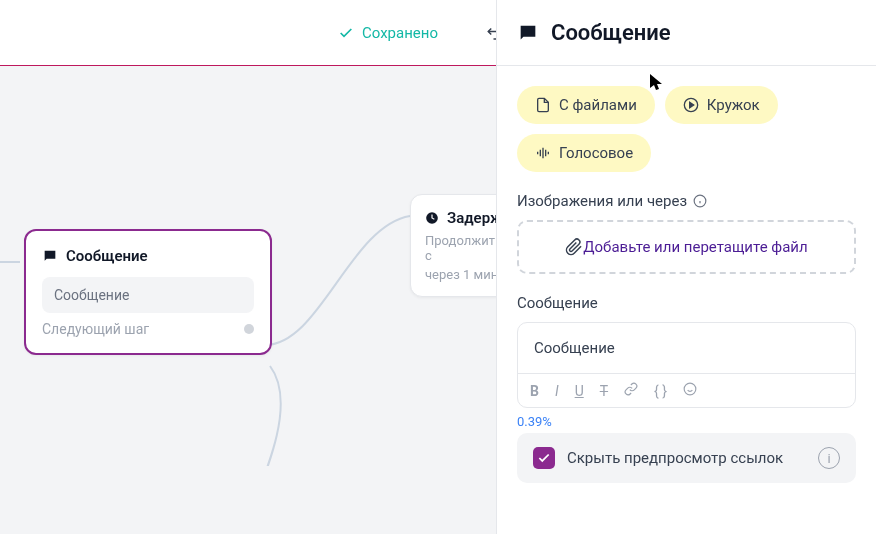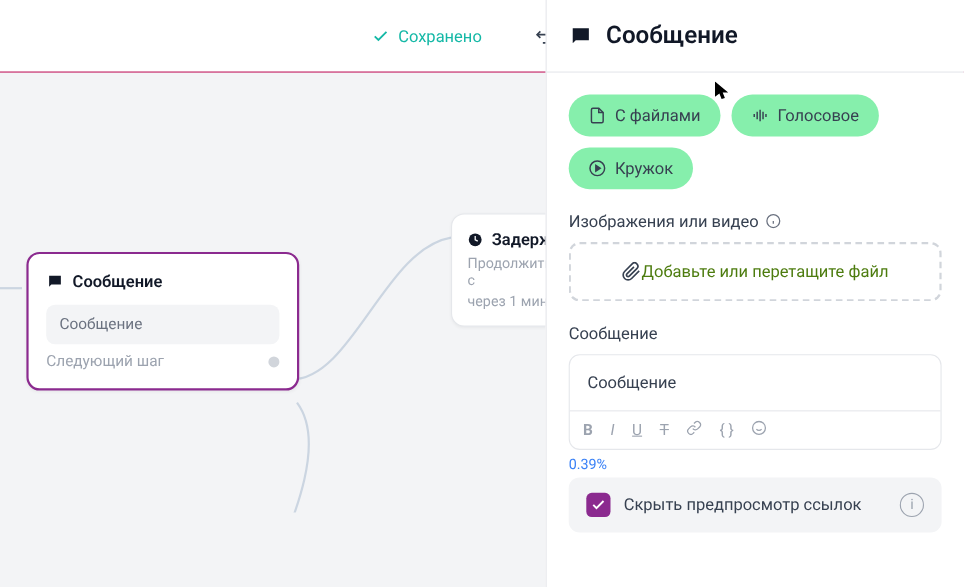--- a/index.html
+++ b/index.html
@@ -15,24 +15,24 @@
 .node-title { display: flex; align-items: center; gap: 8px; font-weight: 600; font-size: 15px; color: #111827; margin-bottom: 12px; }
 .node-body { background: #f3f4f6; border-radius: 8px; padding: 10px 12px; font-size: 14px; color: #6b7280; margin-bottom: 8px; }
 .node-next { display: flex; align-items: center; justify-content: space-between; gap: 8px; font-size: 14px; color: #9ca3af; }
 .node-next .dot { width: 10px; height: 10px; border-radius: 50%; background: #d1d5db; }
 .node2-sub { font-size: 13px; color: #9ca3af; margin-top: 4px; }
 .connector { position: absolute; pointer-events: none; }
 .panel { position: absolute; top: 0; right: 0; width: 380px; height: 534px; background: #fff; border-left: 1px solid #e5e7eb; z-index: 3; display: flex; flex-direction: column; }
 .panel-header { height: 66px; display: flex; align-items: center; gap: 12px; padding: 0 20px; border-bottom: 1px solid #e5e7eb; font-size: 22px; font-weight: 600; color: #111827; }
 .panel-body { padding: 20px; overflow-y: auto; flex: 1; }
 .pills { display: flex; flex-wrap: wrap; gap: 10px; margin-bottom: 20px; }
-.pill { display: flex; align-items: center; gap: 8px; padding: 10px 18px; border-radius: 22px; background: #86efac; font-size: 15px; color: #374151; cursor: pointer; }
+.pill { display: flex; align-items: center; gap: 8px; padding: 10px 18px; border-radius: 22px; background: #fef9c3; font-size: 15px; color: #374151; cursor: pointer; }
 .pill.active { background: #8b2a8f; color: #fff; }
 .section-label { font-size: 15px; color: #374151; margin-bottom: 10px; display: flex; align-items: center; gap: 6px; }
-.dropzone { border: 2px dashed #d1d5db; border-radius: 10px; padding: 16px; display: flex; align-items: center; justify-content: center; color: #4d7c0f; font-size: 15px; margin-bottom: 20px; cursor: pointer; }
+.dropzone { border: 2px dashed #d1d5db; border-radius: 10px; padding: 16px; display: flex; align-items: center; justify-content: center; color: #4c1d95; font-size: 15px; margin-bottom: 20px; cursor: pointer; }
 .editor-box { border: 1px solid #e5e7eb; border-radius: 10px; margin-bottom: 6px; }
 .editor-content { padding: 16px; font-size: 15px; color: #374151; min-height: 50px; }
 .editor-toolbar { border-top: 1px solid #e5e7eb; padding: 8px 12px; display: flex; gap: 16px; color: #9ca3af; align-items: center; }
 .editor-toolbar span { cursor: pointer; font-size: 14px; }
 .percent { text-align: left; font-size: 13px; color: #3b82f6; margin-bottom: 4px; }
 .option-row { background: #f3f4f6; border-radius: 10px; padding: 14px 16px; display: flex; align-items: center; gap: 12px; }
 .checkbox { width: 22px; height: 22px; border-radius: 5px; background: #8b2a8f; display: flex; align-items: center; justify-content: center; color: #fff; flex-shrink: 0; }
 .option-label { flex: 1; font-size: 15px; color: #374151; }
 .info-icon { width: 22px; height: 22px; border: 1.5px solid #9ca3af; border-radius: 50%; display: flex; align-items: center; justify-content: center; color: #9ca3af; font-size: 13px; flex-shrink: 0; }
 .cursor-pointer { position: absolute; top: 74px; left: 650px; z-index: 10; }
@@ -106,39 +106,39 @@
     <div class="pills">
       <div class="pill">
         <svg width="16" height="16" viewBox="0 0 24 24" fill="none" stroke="#374151" stroke-width="2">
             <path d="M14 2H6a2 2 0 0 0-2 2v16a2 2 0 0 0 2 2h12a2 2 0 0 0 2-2V8z"></path>
             <polyline points="14 2 14 8 20 8"></polyline>
           </svg>
         <span>С файлами</span>
       </div>
       <div class="pill">
         <svg width="16" height="16" viewBox="0 0 24 24" fill="none" stroke="#374151" stroke-width="2">
+            <circle cx="12" cy="12" r="10"></circle>
+            <polygon points="10 8 16 12 10 16 10 8" fill="#374151"></polygon>
+          </svg>
+        <span>Кружок</span>
+      </div>
+      <div class="pill">
+        <svg width="16" height="16" viewBox="0 0 24 24" fill="none" stroke="#374151" stroke-width="2">
             <line x1="4" y1="10" x2="4" y2="14"></line>
             <line x1="8" y1="7" x2="8" y2="17"></line>
             <line x1="12" y1="4" x2="12" y2="20"></line>
             <line x1="16" y1="7" x2="16" y2="17"></line>
             <line x1="20" y1="10" x2="20" y2="14"></line>
           </svg>
         <span>Голосовое</span>
       </div>
-      <div class="pill">
-        <svg width="16" height="16" viewBox="0 0 24 24" fill="none" stroke="#374151" stroke-width="2">
-            <circle cx="12" cy="12" r="10"></circle>
-            <polygon points="10 8 16 12 10 16 10 8" fill="#374151"></polygon>
-          </svg>
-        <span>Кружок</span>
-      </div>
     </div>
 
     <div class="section-label">
-      <span>Изображения или видео</span>
+      <span>Изображения или через</span>
       <svg width="14" height="14" viewBox="0 0 24 24" fill="none" stroke="#6b7280" stroke-width="2">
           <circle cx="12" cy="12" r="10"></circle>
           <line x1="12" y1="16" x2="12" y2="12"></line>
           <line x1="12" y1="8" x2="12.01" y2="8"></line>
         </svg>
     </div>
     <div class="dropzone">
       <svg width="18" height="18" viewBox="0 0 24 24" fill="none" stroke="#374151" stroke-width="2">
           <path d="M21.44 11.05l-9.19 9.19a6 6 0 0 1-8.49-8.49l9.19-9.19a4 4 0 0 1 5.66 5.66l-9.2 9.19a2 2 0 0 1-2.83-2.83l8.49-8.48"></path>
         </svg>

